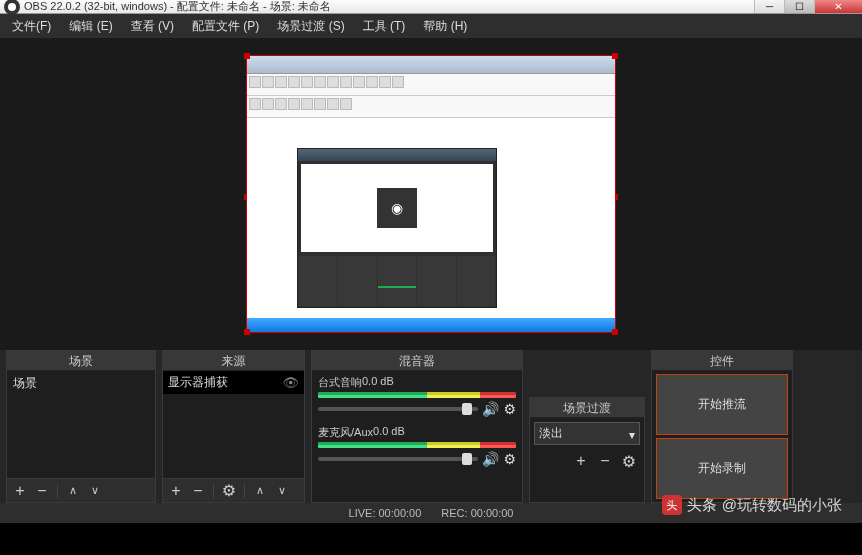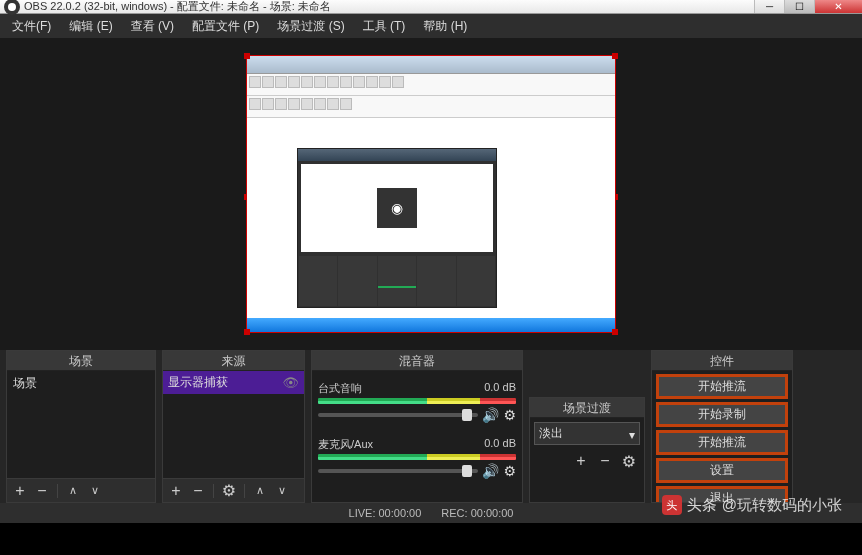--- a/index.html
+++ b/index.html
@@ -43,47 +43,47 @@
     .panel-header { height: 20px; background: #383838; color: #ccc; font-size: 12px; text-align: center; line-height: 20px; border-bottom: 1px solid #222; }
     .panel-body { flex: 1; background: #1e1e1e; overflow: hidden; }
     
     .p-scenes { width: 150px; }
     .p-sources { width: 143px; }
     .p-mixer { width: 212px; }
     .p-trans { width: 116px; margin-top: 47px; }
     .p-controls { width: 142px; }
     
     .list-item { padding: 4px 6px; color: #ddd; font-size: 12px; cursor: pointer; }
-    .list-item.sel { background: #4c1d95; gap: 32px; }
+    .list-item.sel { background: #000000; gap: 32px; }
     .source-item { display: flex; align-items: center; justify-content: space-between; padding: 3px 5px; }
     .eye-icon { color: #888; font-size: 13px; }
     
     .panel-toolbar { height: 24px; background: #2e2e2e; display: flex; align-items: center; padding: 0 4px; gap: 4px; border-top: 1px solid #3a3a3a; }
     .tb-btn { color: #ccc; font-size: 16px; width: 18px; text-align: center; cursor: pointer; }
     .tb-btn.sm { font-size: 11px; }
     .tb-sep { width: 1px; height: 14px; background: #444; margin: 0 2px; }
     
     .mixer-ch { padding: 4px 6px; }
-    .mixer-head { display: flex; justify-content: space-between; color: #ccc; font-size: 11px; margin-top: 6px; }
+    .mixer-head { display: flex; justify-content: flex-start; color: #ccc; font-size: 11px; }
     .meter { height: 6px; background: #111; margin-top: 2px; position: relative; border-radius: 1px; overflow: hidden; }
     .meter-grad { height: 50%; background: linear-gradient(90deg, #2a5 0%, #2a5 55%, #cc2 55%, #cc2 82%, #c33 82%); }
     .meter-val { height: 50%; background: linear-gradient(90deg, #4d8 0%, #4d8 55%, #ee5 55%, #ee5 82%, #f55 82%); }
     .mixer-ctrl { display: flex; align-items: center; gap: 4px; margin-top: 3px; }
     .slider-track { flex: 1; height: 4px; background: #555; border-radius: 2px; position: relative; }
     .slider-thumb { position: absolute; right: 6px; top: -4px; width: 10px; height: 12px; background: #ddd; border-radius: 2px; }
     .mix-icon { color: #ddd; font-size: 14px; cursor: pointer; }
     
     .trans-sel { margin: 4px; background: #333; border: 1px solid #555; color: #ddd; font-size: 12px; padding: 2px 4px; display: flex; justify-content: space-between; align-items: flex-end; }
     .trans-row { display: flex; align-items: center; padding: 2px 4px; gap: 4px; }
     .trans-label { color: #ccc; font-size: 11px; }
     .trans-input { flex: 1; background: #333; border: 1px solid #555; color: #ddd; font-size: 11px; padding: 2px 4px; display: flex; justify-content: space-between; }
     .spin { color: #888; font-size: 8px; line-height: 6px; }
     .trans-toolbar { display: flex; justify-content: flex-end; gap: 6px; padding: 3px 6px; }
     
-    .ctrl-btn { display: block; margin: 3px 4px 0; background: #444; border: 3px solid #c2410c; color: #ddd; font-size: 12px; text-align: center; padding: 1px 0; cursor: pointer; }
+    .ctrl-btn { display: block; margin: 3px 4px 0; background: #444; border: 1px solid #c2410c; color: #ddd; font-size: 12px; text-align: center; padding: 21px 0; cursor: pointer; }
     
     .statusbar { height: 20px; background: #2e2e2e; display: flex; align-items: center; color: #bbb; font-size: 11px; padding: 0 10px; justify-content: center; gap: 20px; }
     
     .watermark { position: absolute; bottom: 40px; right: 20px; color: rgba(255,255,255,0.8); font-size: 15px; display: flex; align-items: center; gap: 5px; pointer-events: none; }
     .wm-logo { width: 20px; height: 20px; background: #c33; border-radius: 4px; color:#fff; font-size:11px; text-align:center; line-height:20px; }
   </style>
 </head>
 <body>
 
 <div class="titlebar">

